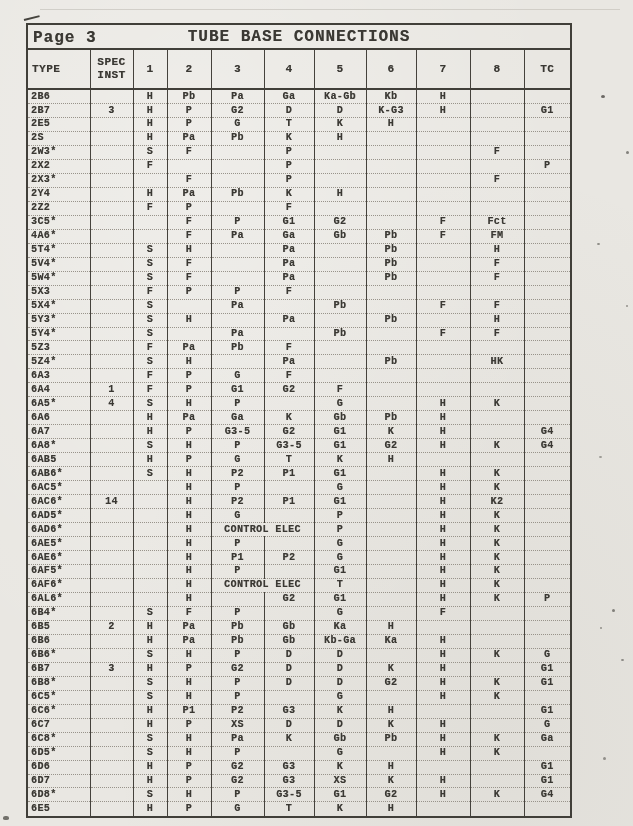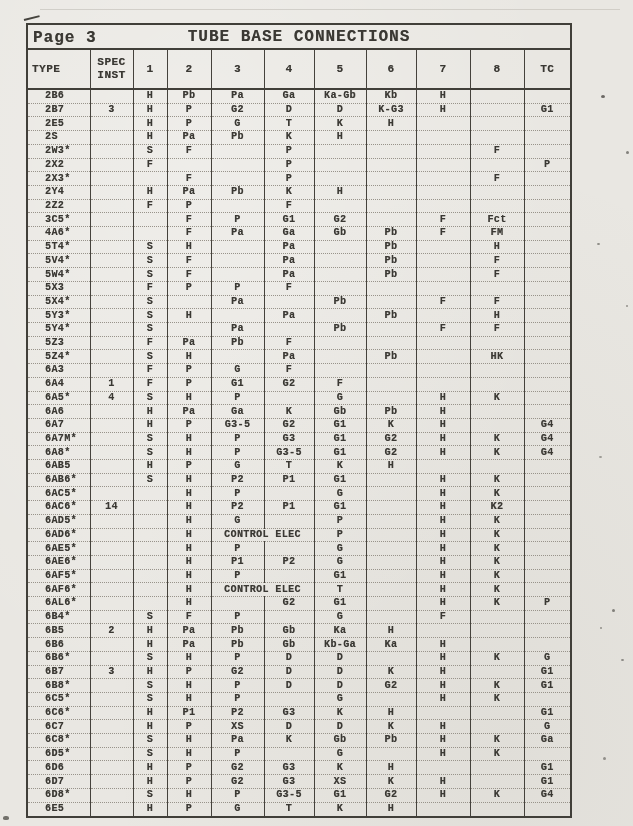--- a/index.html
+++ b/index.html
@@ -48,21 +48,21 @@
     text-align:center;vertical-align:middle;
     white-space:pre-line;line-height:13px;
   }
   tr.colhead th:first-child{border-left:none;text-align:left;padding-left:4px;}
   tbody td{
     border-left:1.6px solid #45423c;
     border-bottom:1px dotted #98938a;
     font-size:10px;line-height:12px;letter-spacing:0.4px;
     text-align:center;vertical-align:middle;
   }
-  tbody td:first-child{border-left:none;text-align:left;padding-left:17px;}
+  tbody td:first-child{border-left:none;text-align:left;padding-left:3px;}
   tbody tr:last-child td{border-bottom:none;}
   
   .speck{position:absolute;background:#403e39;border-radius:50%;}
   .streak{position:absolute;background:#c6c3bc;}
 </style>
 </head>
 <body>
 
 <div id="page">
 
@@ -425,33 +425,20 @@
             <td>P</td>
             <td>G3-5</td>
             <td>G2</td>
             <td>G1</td>
             <td>K</td>
             <td>H</td>
             <td></td>
             <td>G4</td>
           </tr>
           <tr>
-            <td>6A7M*</td>
-            <td></td>
-            <td>S</td>
-            <td>H</td>
-            <td>P</td>
-            <td>G3</td>
-            <td>G1</td>
-            <td>G2</td>
-            <td>H</td>
-            <td>K</td>
-            <td>G4</td>
-          </tr>
-          <tr>
             <td>6A8*</td>
             <td></td>
             <td>S</td>
             <td>H</td>
             <td>P</td>
             <td>G3-5</td>
             <td>G1</td>
             <td>G2</td>
             <td>H</td>
             <td>K</td>

